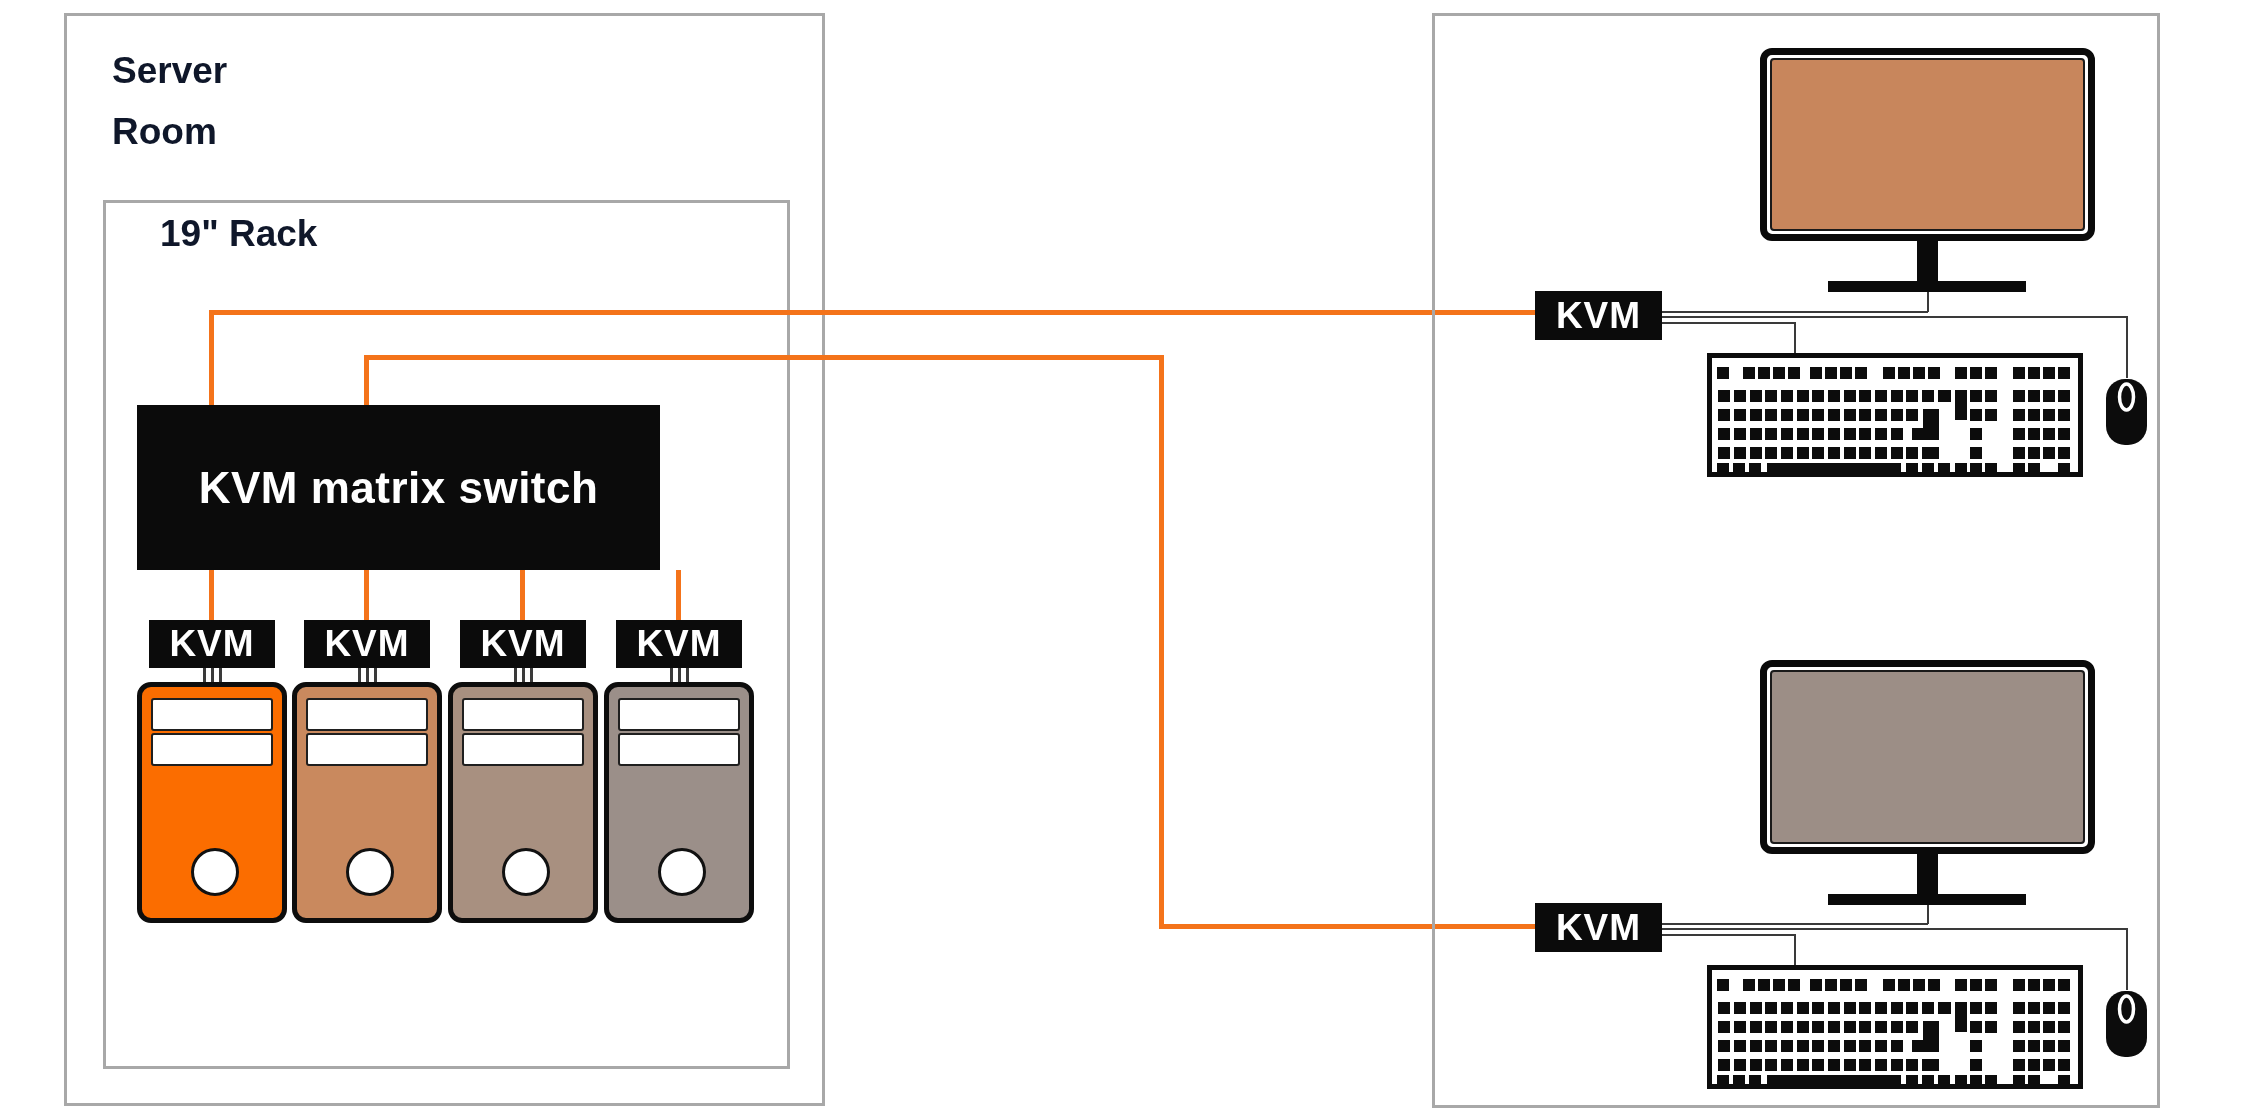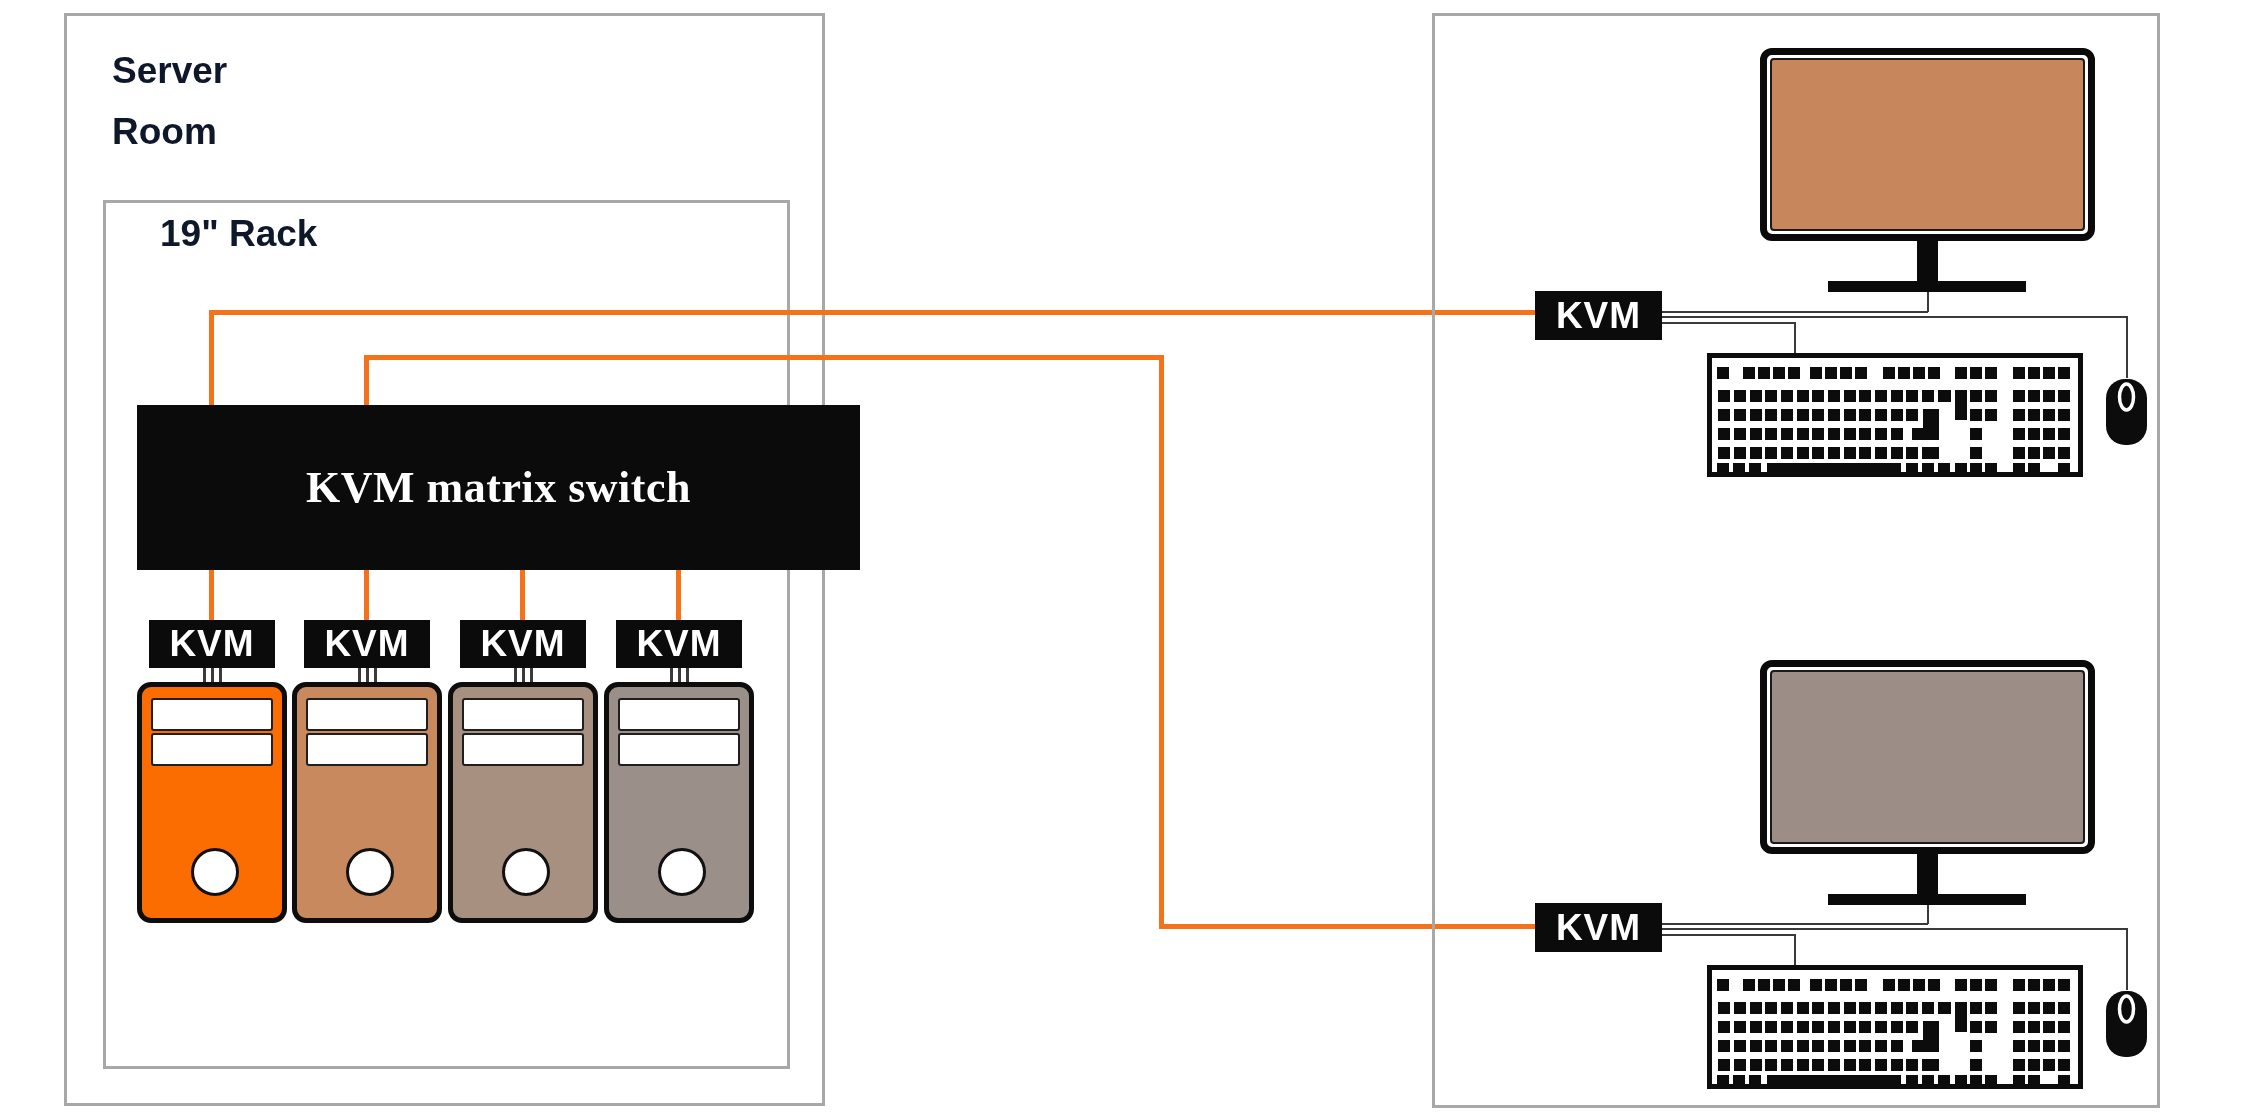--- a/index.html
+++ b/index.html
@@ -97,21 +97,21 @@
   <div class="abs cable" style="left: 364px; top: 355px; width: 5px; height: 70px; background-color: rgb(244, 115, 26);"></div>
   <div class="abs cable" style="left: 364px; top: 355px; width: 800px; height: 5px; background-color: rgb(244, 115, 26);"></div>
   <div class="abs cable" style="left: 1159px; top: 355px; width: 5px; height: 574px; background-color: rgb(244, 115, 26);"></div>
   <div class="abs cable" style="left: 1159px; top: 924px; width: 378px; height: 5px; background-color: rgb(244, 115, 26);"></div>
 
   <div class="abs cable" style="left: 209px; top: 570px; width: 5px; height: 50px; background-color: rgb(244, 115, 26);"></div>
   <div class="abs cable" style="left: 364px; top: 570px; width: 5px; height: 50px; background-color: rgb(244, 115, 26);"></div>
   <div class="abs cable" style="left: 520px; top: 570px; width: 5px; height: 50px; background-color: rgb(244, 115, 26);"></div>
   <div class="abs cable" style="left: 676px; top: 570px; width: 5px; height: 50px; background-color: rgb(244, 115, 26);"></div>
 
-  <div class="abs blackbox" style="left:137px;top:405px;width:723px;height:165px;font-family:Liberation Serif, serif;">
+  <div class="abs blackbox" style="left:137px;top:405px;width:523px;height:165px;">
     <span class="lbl matrix-lbl">KVM matrix switch</span>
   </div>
 
   <div class="abs blackbox" style="left:149px;top:620px;width:126px;height:48px;">
     <span class="lbl kvm-lbl">KVM</span>
   </div>
   <div class="abs blackbox" style="left:304px;top:620px;width:126px;height:48px;">
     <span class="lbl kvm-lbl">KVM</span>
   </div>
   <div class="abs blackbox" style="left:460px;top:620px;width:126px;height:48px;">

